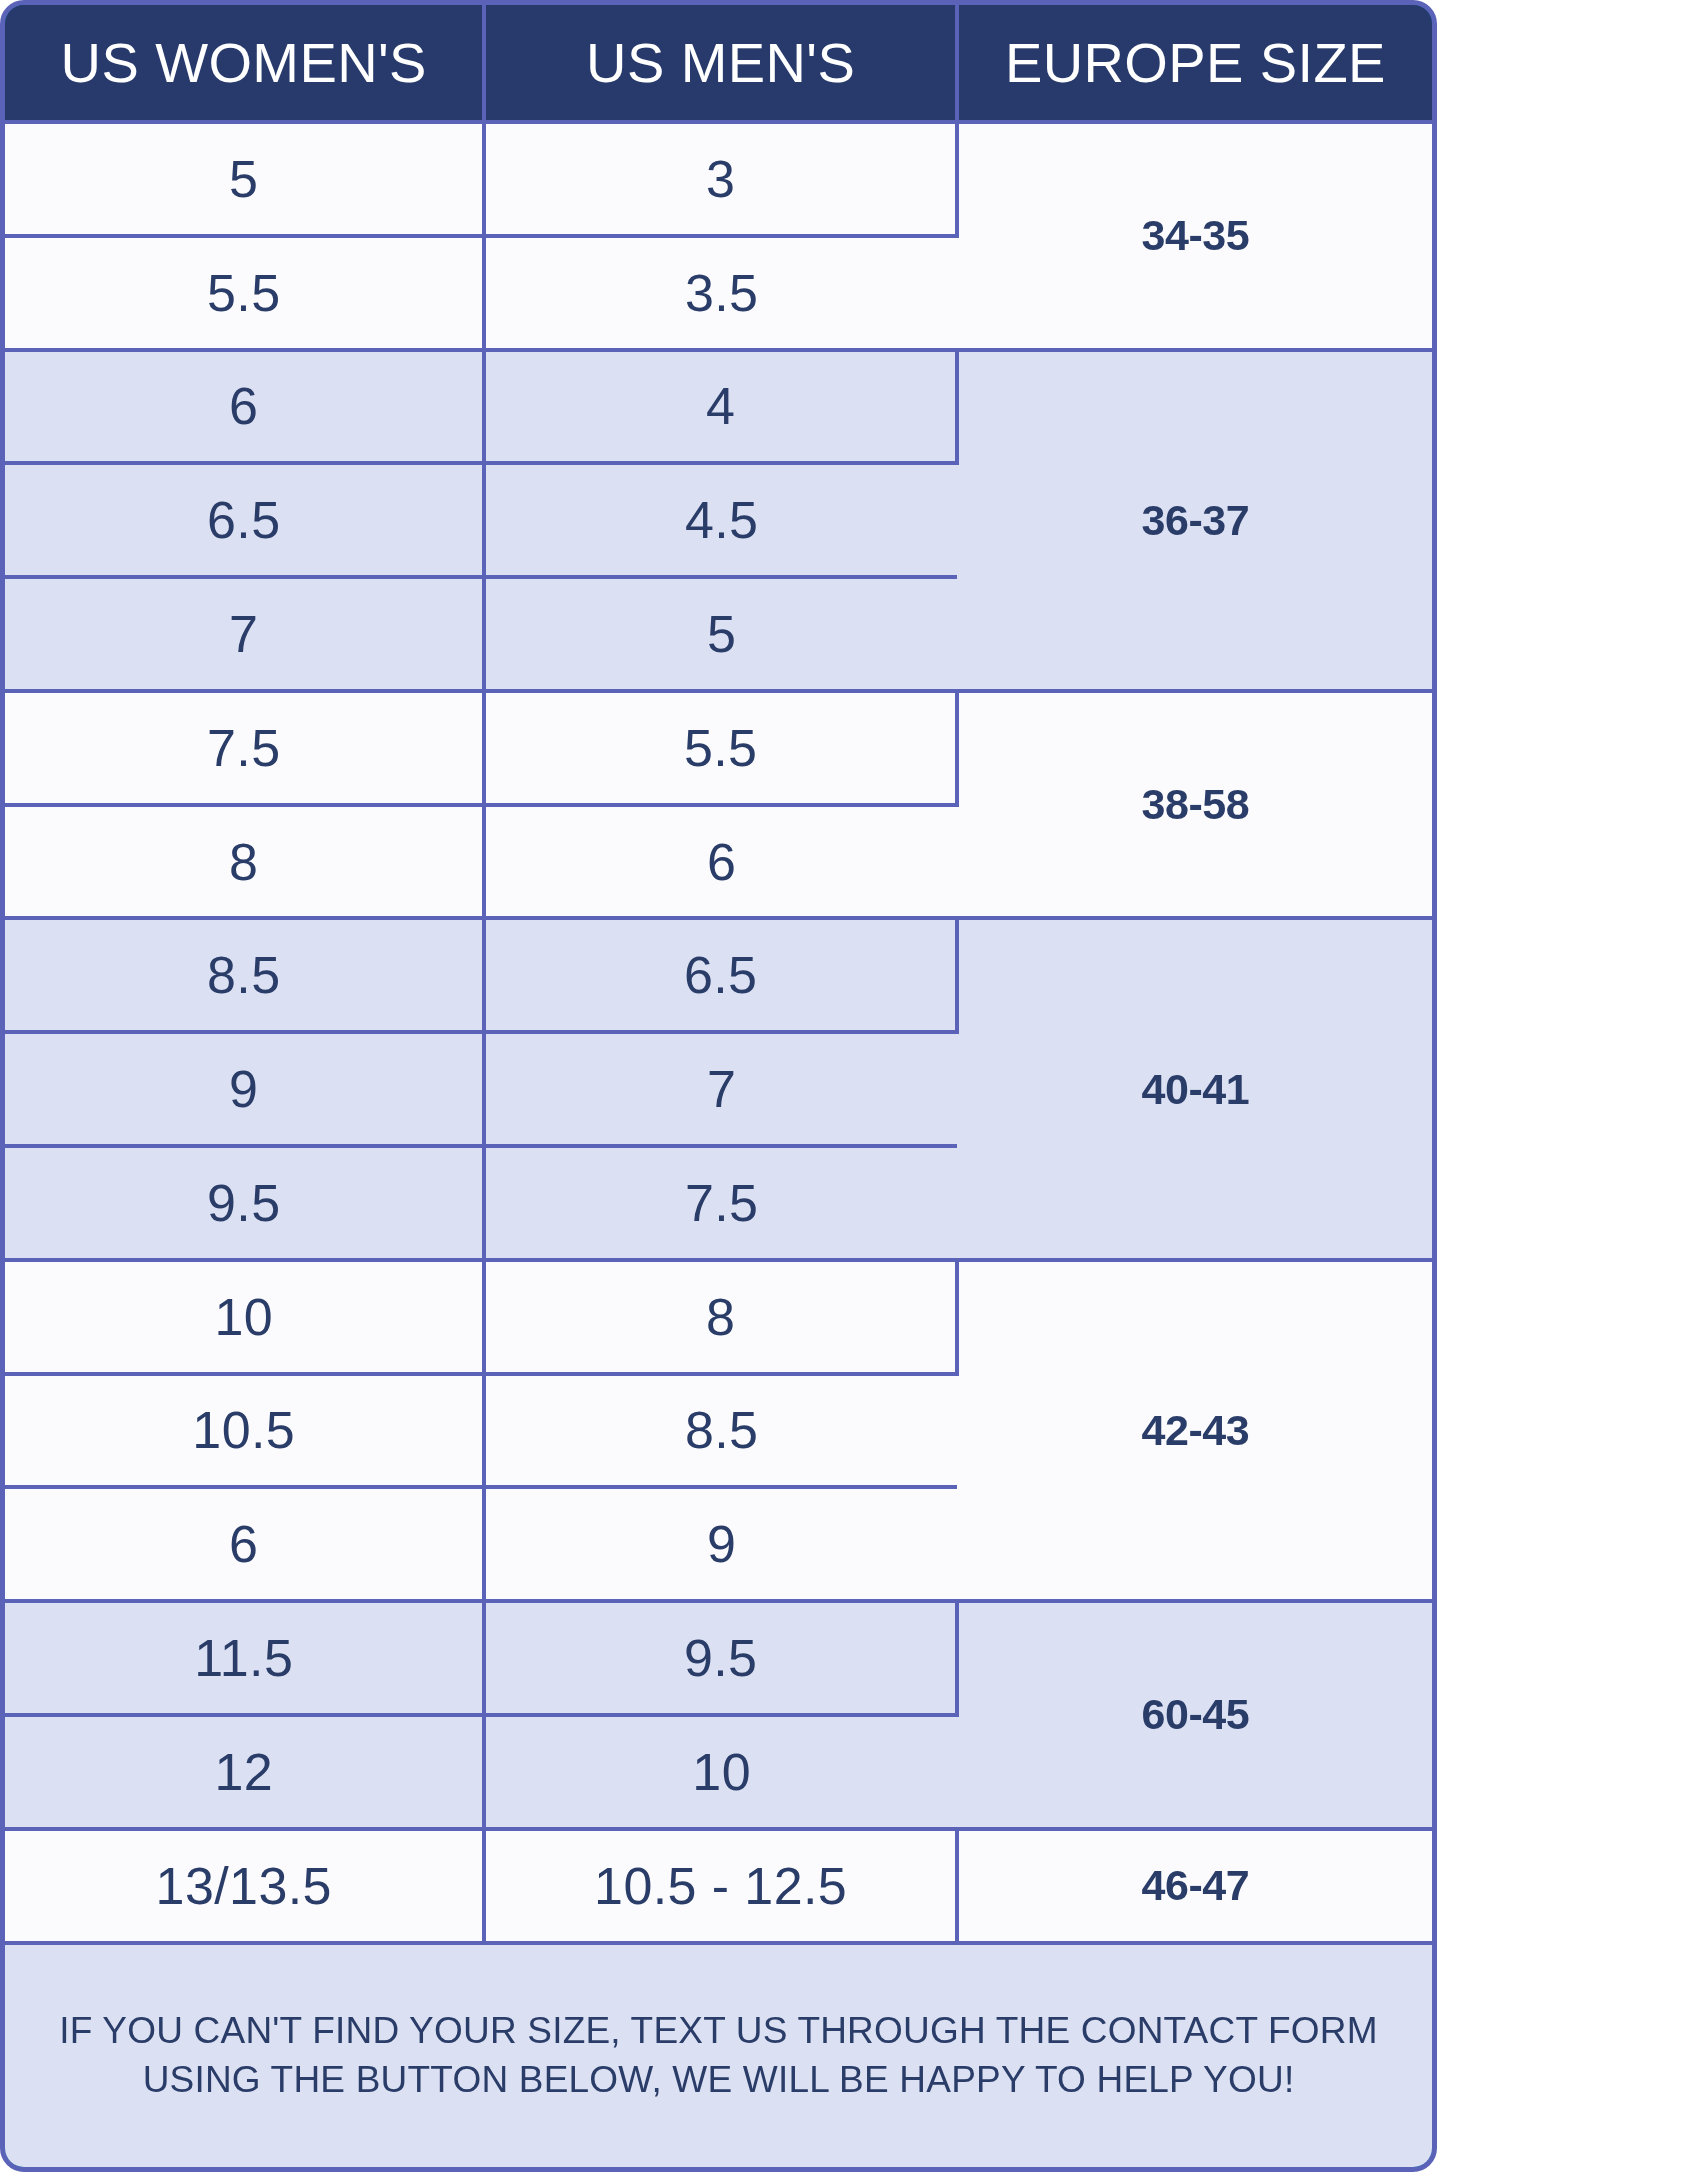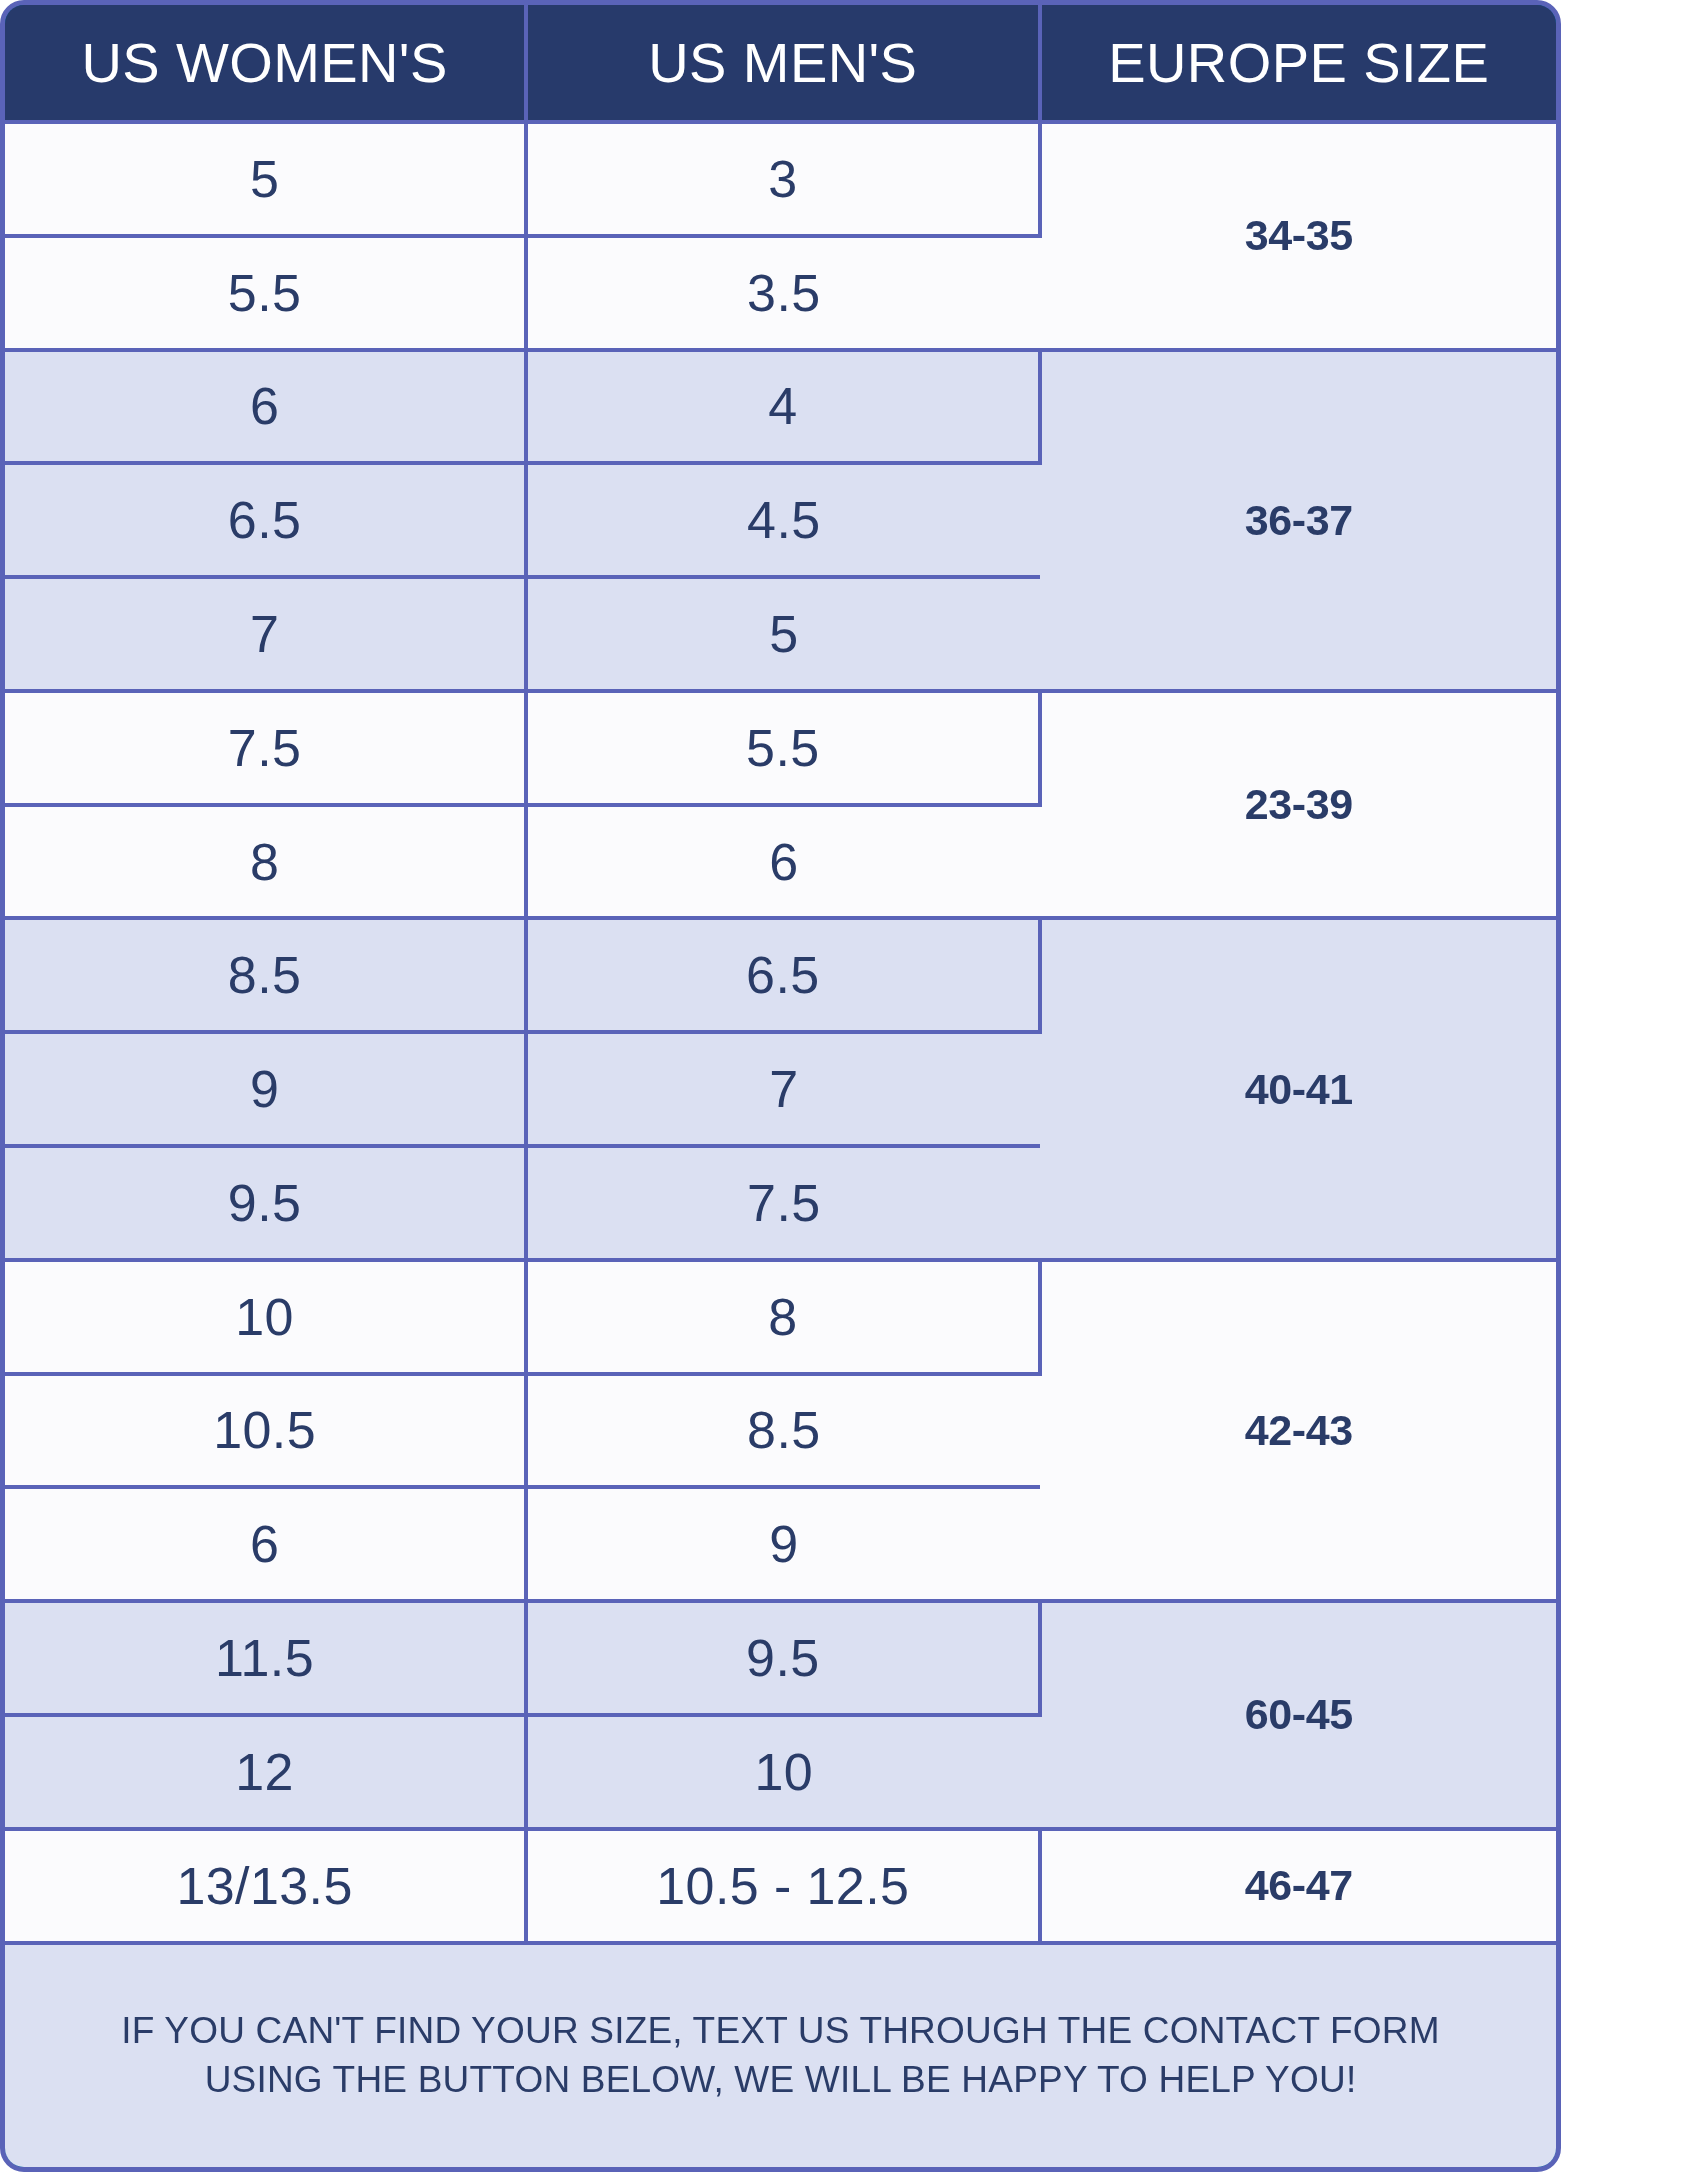--- a/index.html
+++ b/index.html
@@ -10,21 +10,21 @@
   body {
     width: 1708px;
     height: 2172px;
     font-family: "Liberation Sans", sans-serif;
     overflow: hidden;
   }
 
   
   #size-chart {
     box-sizing: border-box;
-    width: 1561px;
+    width: 1437px;
     height: 2172px;
     border: 5.5px solid #5a63b8;
     border-radius: 24px;
     background: #0369a1;
     overflow: hidden;
     position: relative;
   }
 
   table.chart {
     width: 100%;
@@ -142,21 +142,21 @@
         <td class="size-cell">4.5</td>
       </tr>
       <tr class="shaded">
         <td class="size-cell">7</td>
         <td class="size-cell">5</td>
       </tr>
 
       <tr>
         <td class="size-cell">7.5</td>
         <td class="size-cell">5.5</td>
-        <td class="eu-cell eu-plain" rowspan="2">23-39</td>
+        <td class="eu-cell eu-plain" rowspan="2">38-58</td>
       </tr>
       <tr>
         <td class="size-cell">8</td>
         <td class="size-cell">6</td>
       </tr>
 
       <tr class="shaded">
         <td class="size-cell">8.5</td>
         <td class="size-cell">6.5</td>
         <td class="eu-cell eu-shaded" rowspan="3">40-41</td>

